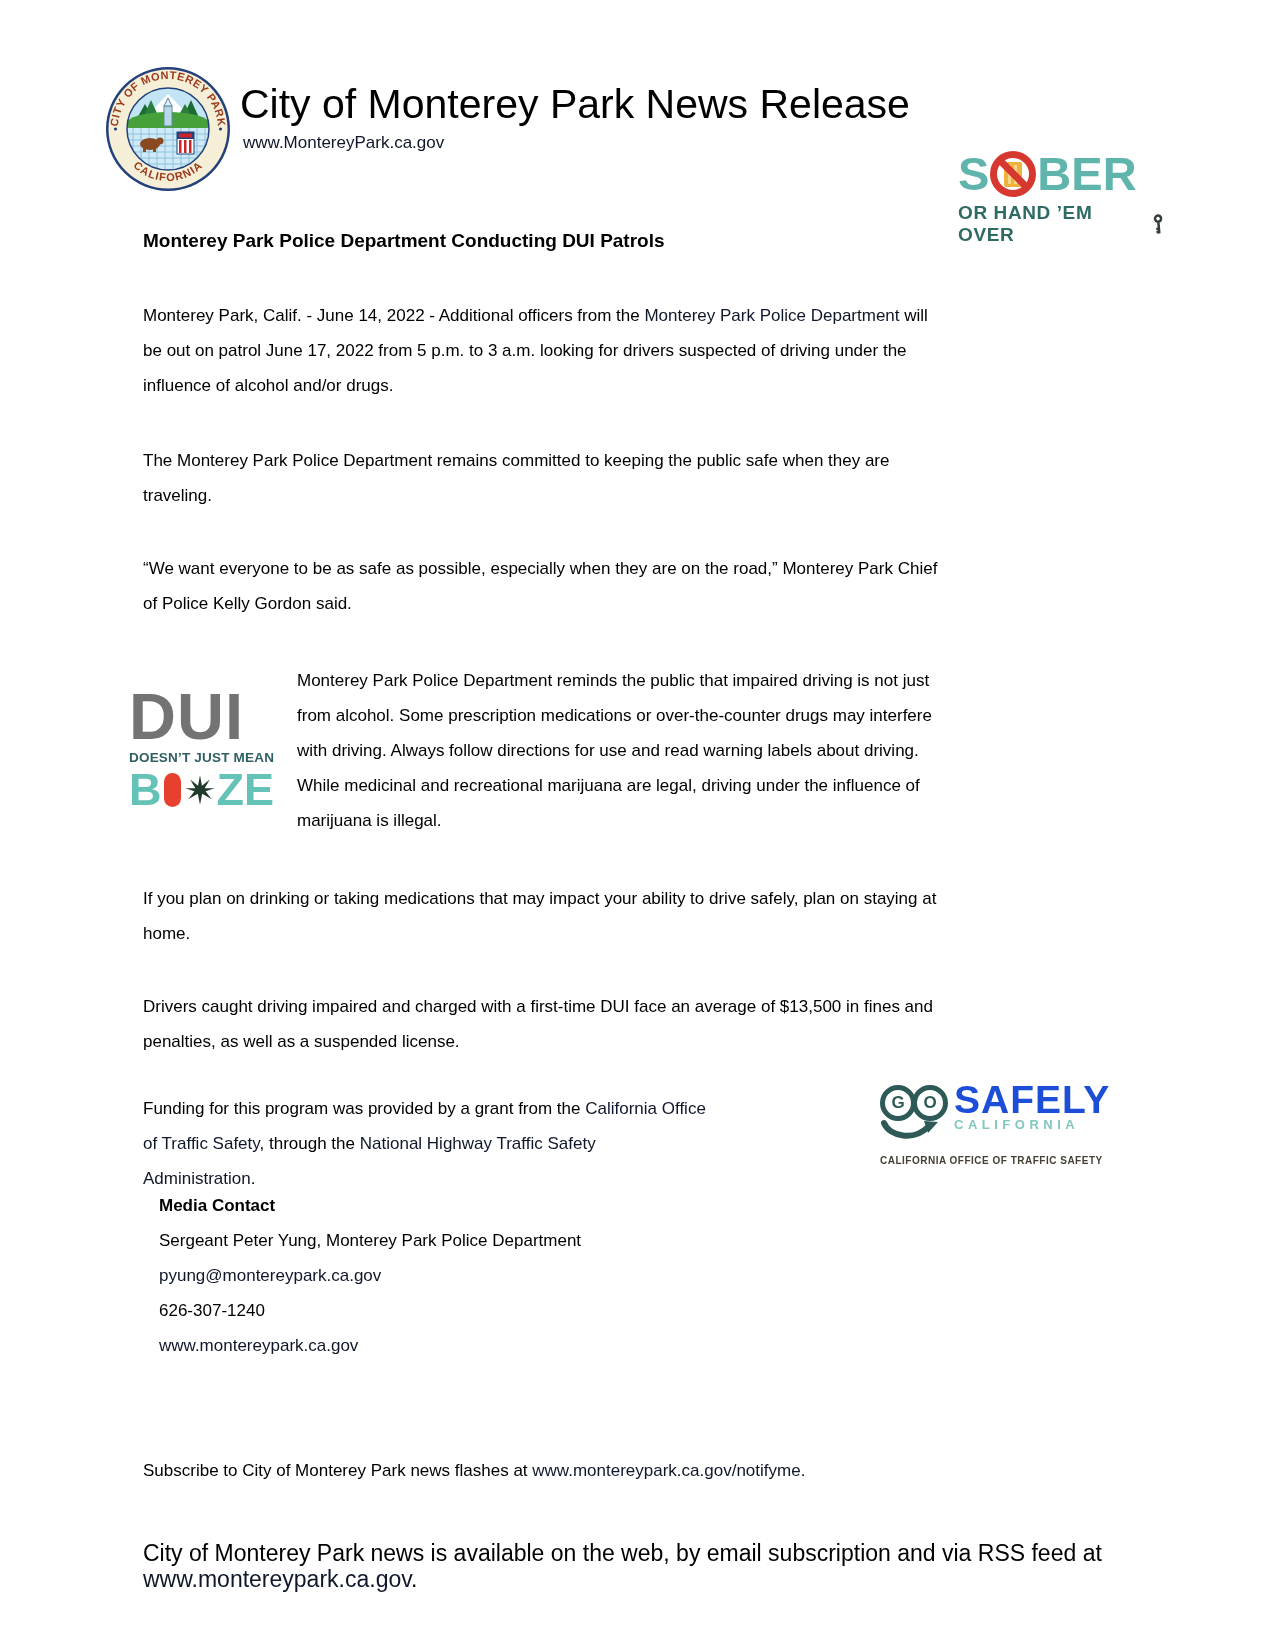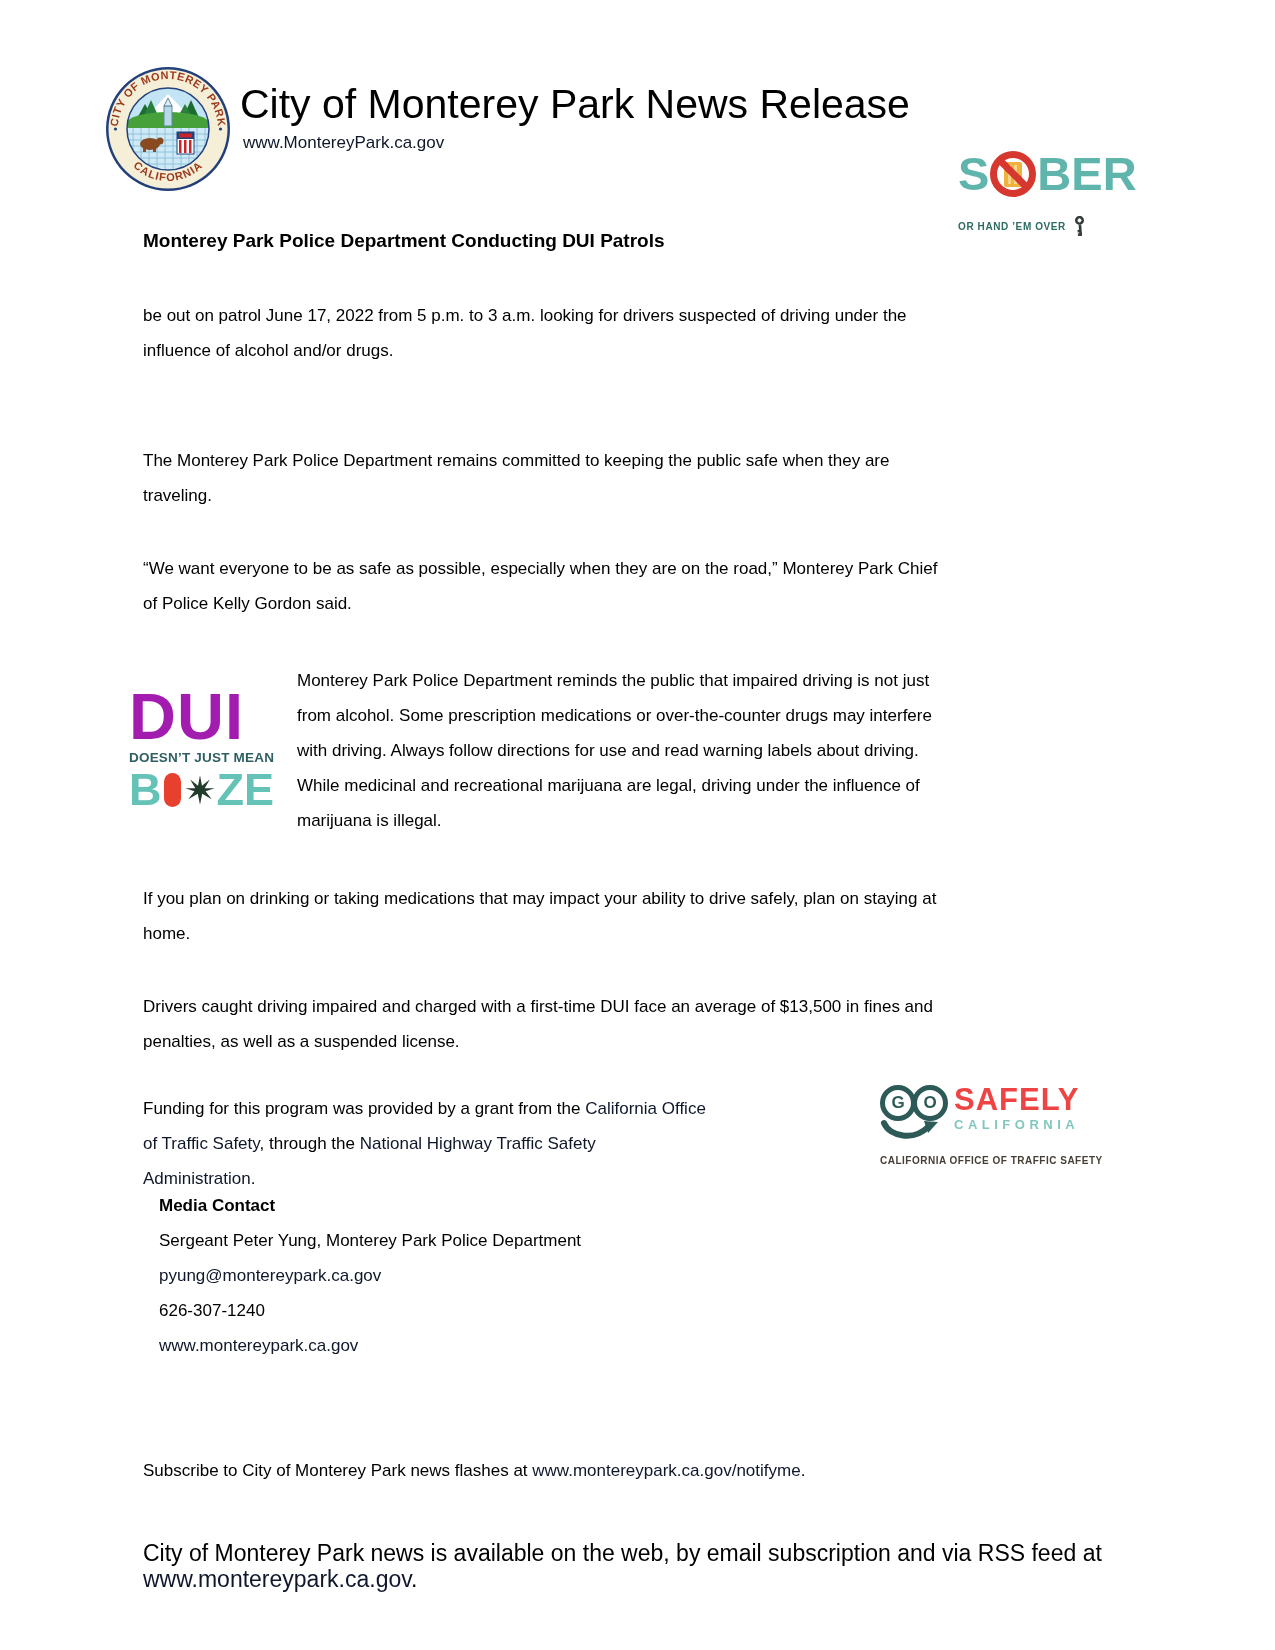--- a/index.html
+++ b/index.html
@@ -17,57 +17,57 @@
   .sober-word{display:flex;align-items:center;font-size:47px;font-weight:800;
               color:#5FB4AB;letter-spacing:0px;line-height:52px;}
   .nosign{position:relative;width:46px;height:46px;margin:0 1px;display:inline-block;}
   .nosign .ring{position:absolute;left:0;top:0;width:32px;height:32px;border:7px solid #D6372E;border-radius:50%;}
   .nosign .slash{position:absolute;left:19.5px;top:2px;width:7px;height:42px;background:#D6372E;
                  transform:rotate(-45deg);border-radius:3px;}
   .nosign .beer{position:absolute;left:14px;top:11px;width:18px;height:25px;background:#EFB23C;
                 border-radius:2px;}
   .nosign .beer i{position:absolute;left:4px;top:3px;width:3px;height:19px;background:#F7D58A;}
   .nosign .beer b{position:absolute;left:10px;top:3px;width:3px;height:19px;background:#F7D58A;}
-  .sober-tag{display:flex;align-items:center;gap:4px;margin-top:16px;
-             font-size:10px;font-weight:800;color:#2E6B63;letter-spacing:0.6px;}
+  .sober-tag{display:flex;align-items:center;gap:4px;margin-top:2px;
+             font-size:19px;font-weight:800;color:#2E6B63;letter-spacing:0.6px;}
 
   
   .headline{left:143px;top:228px;font-size:19px;font-weight:bold;line-height:26px;}
   .para{font-size:17px;line-height:35px;}
   .p1{left:143px;top:298px;width:980px;}
   .p2{left:143px;top:443px;width:980px;}
   .p3{left:143px;top:551px;width:980px;}
   .p4{left:297px;top:663px;width:790px;}
   .p5{left:143px;top:881px;width:980px;}
   .p6{left:143px;top:989px;width:980px;}
   .funding{left:143px;top:1091px;width:760px;}
   .media{left:143px;top:1188px;width:760px;font-size:17px;line-height:35px;margin-left:16px;}
   .media .mc-head{font-weight:bold;}
   .subscribe{left:143px;top:1453px;width:980px;font-size:17px;line-height:35px;}
   .footer{left:143px;top:1540px;width:980px;font-size:23px;line-height:26px;}
 
   
   .dui{left:129px;top:686px;width:150px;}
-  .dui-word{font-size:65px;line-height:62px;font-weight:900;color:#a21caf;letter-spacing:1px;}
+  .dui-word{font-size:65px;line-height:62px;font-weight:900;color:#737373;letter-spacing:1px;}
   .dui-sub{font-size:13.5px;font-weight:800;color:#305F63;letter-spacing:0.2px;margin-top:2px;white-space:nowrap;}
   .dui-booze{display:flex;align-items:center;font-size:45px;line-height:48px;font-weight:900;
              color:#64C2B6;letter-spacing:0px;margin-top:1px;}
   .dui-booze .pill{display:inline-block;width:17px;height:34px;background:#E8402F;border-radius:9px;margin:0 2px;}
   .dui-booze svg{margin:0 1px;}
 
   
   .gosafely{left:880px;top:1085px;width:220px;}
   .gs-row{display:flex;align-items:flex-start;}
   .gs-go{display:flex;}
   .gs-ring{display:flex;align-items:center;justify-content:center;width:26px;height:26px;
            border:5px solid #2D5A56;border-radius:50%;background:#fff;
            font-size:17px;font-weight:900;color:#2D5A56;}
   .gs-ring:last-child{margin-left:-4px;}
   .gs-right{margin-left:6px;}
-  .gs-safely{font-size:31px;line-height:30px;font-weight:900;color:#ef4444;letter-spacing:1px;}
+  .gs-safely{font-size:39px;line-height:30px;font-weight:900;color:#1d4ed8;letter-spacing:1px;}
   .gs-cal{font-size:13px;font-weight:800;color:#82C7BD;letter-spacing:4.5px;margin-top:2px;}
   .gs-arrow{margin-top:-4px;}
   .gs-caption{margin-top:8px;font-size:10px;font-weight:800;color:#453F35;letter-spacing:0.5px;
               text-align:center;white-space:nowrap;}
 </style>
 </head>
 <body>
 
 <div class="page">
 
@@ -159,20 +159,21 @@
           <line x1="13.5" y1="13.5" x2="11.5" y2="15.5"></line>
           <line x1="16" y1="16" x2="14" y2="18"></line>
         </g>
       </svg>
     </div>
   </div>
 
   <div class="abs headline">Monterey Park Police Department Conducting DUI Patrols</div>
 
   <div class="abs para p1">
+    <div><span>Monterey Park, Calif. - June 14, 2022 - Additional officers from the </span><a>Monterey Park Police Department</a><span> will</span></div>
     <div>be out on patrol June 17, 2022 from 5 p.m. to 3 a.m. looking for drivers suspected of driving under the</div>
     <div>influence of alcohol and/or drugs.</div>
   </div>
 
   <div class="abs para p2">
     <div>The Monterey Park Police Department remains committed to keeping the public safe when they are</div>
     <div>traveling.</div>
   </div>
 
   <div class="abs para p3">

